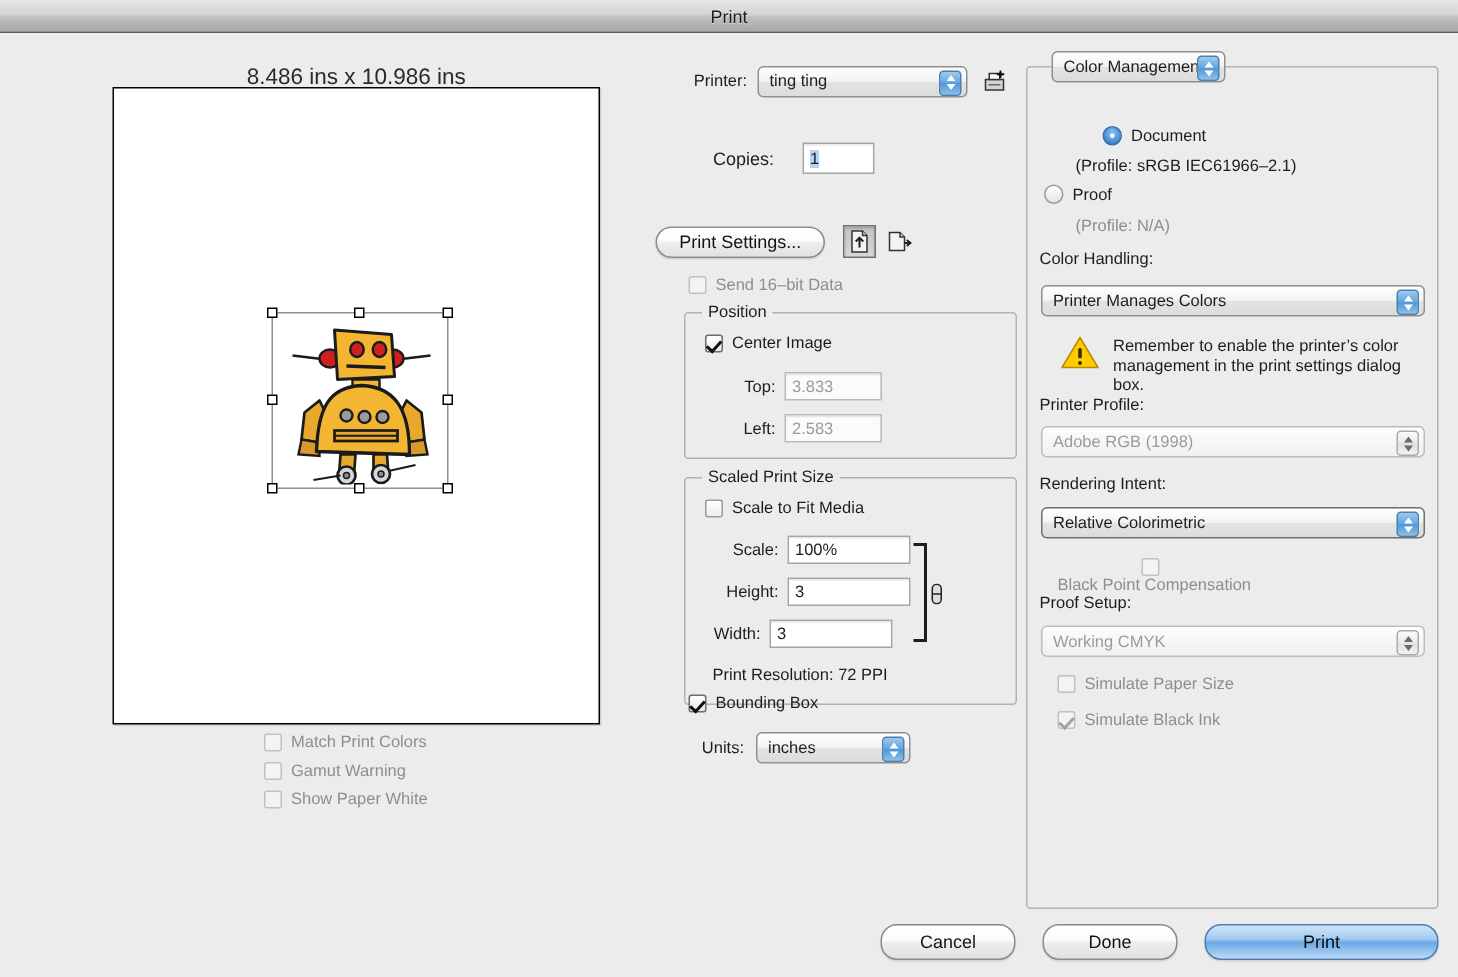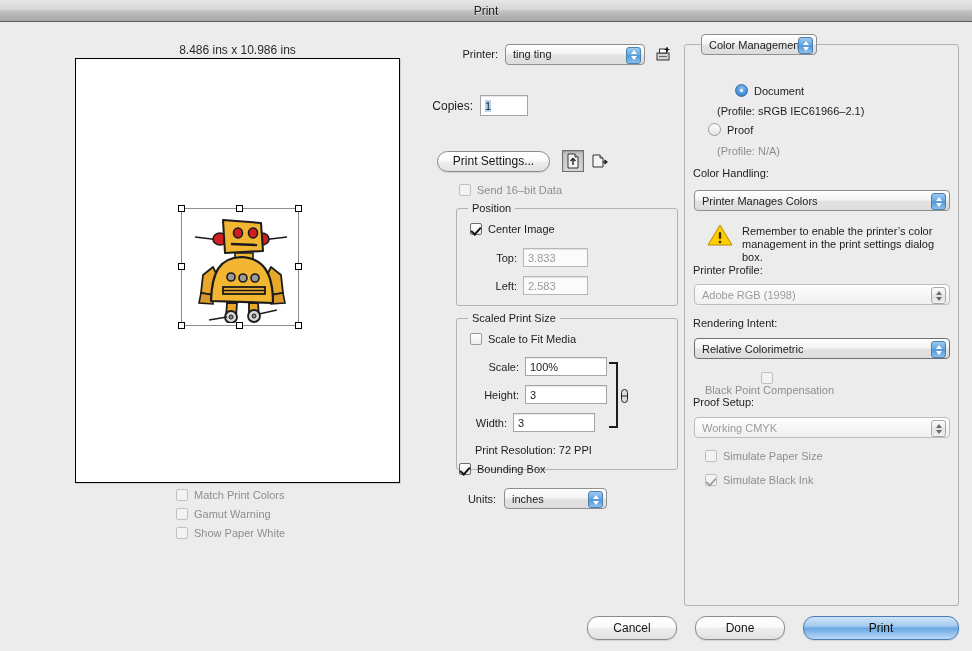--- a/index.html
+++ b/index.html
@@ -24,21 +24,21 @@
   }
 
   .content {
     position: absolute; left: 0; top: 23px; width: 972px; height: 628px;
     background: #ececec;
   }
 
   
   .preview-dims {
     position: absolute; left: 75px; top: 20px; width: 325px;
-    text-align: center; font-size: 12px; color: #2a2a2a;
+    text-align: center; font-size: 15px; color: #2a2a2a;
   }
   .page-sheet {
     position: absolute; left: 75px; top: 35px; width: 325px; height: 425px;
     background: #ffffff; border: 1px solid #000000;
     box-shadow: 1px 1px 0 rgba(0,0,0,.12);
   }
   .img-box {
     position: absolute; left: 105px; top: 149px; width: 118px; height: 118px;
     background: #ffffff; border: 1px solid #8d8d8d;
   }
@@ -273,21 +273,21 @@
       <svg width="18" height="16" viewBox="0 0 18 16">
         <rect x="2" y="7" width="12" height="7" fill="#d4d4d4" stroke="#333" stroke-width="1"></rect>
         <rect x="4.5" y="3" width="7" height="4" fill="#fff" stroke="#333" stroke-width="1"></rect>
         <rect x="4" y="10" width="8" height="1" fill="#666"></rect>
         <path d="M12 1 L12 6 M9.5 3.5 L14.5 3.5" stroke="#111" stroke-width="1.2"></path>
         <circle cx="12" cy="3.5" r="1.3" fill="#111"></circle>
       </svg>
     </span>
   </div>
 
-  <div class="row" style="position:absolute; left:425px; top:72px;">
+  <div class="row" style="position:absolute; left:468px; top:72px;gap:12px;">
     <span class="lbl" style="width:48px; text-align:right; font-size:12px;">Copies:</span>
     <div class="field" style="width:48px; margin-left:7px; height:21px;">
       <span class="sel">1</span>
     </div>
   </div>
 
   <div class="row" style="position:absolute; left:437px; top:127px;">
     <div class="btn" style="width:113px; height:21px; font-size:12px;">Print Settings...</div>
     <span class="icon-btn pressed" style="margin-left:12px;">
       <svg width="14" height="16" viewBox="0 0 14 16">
@@ -398,21 +398,21 @@
           <span class="arr-d"></span>
       </span>
     </div>
 
     <div class="row" style="position:absolute; left:11px; top:39px;padding-left:39px;">
       <div class="radio on"></div>
       <span class="lbl">Document</span>
     </div>
     <div class="lbl" style="position:absolute; left:32px; top:60px;">(Profile: sRGB IEC61966–2.1)</div>
 
-    <div class="row" style="position:absolute; left:23px; top:78px;">
+    <div class="row" style="position:absolute; left:11px; top:78px;">
       <div class="radio"></div>
       <span class="lbl">Proof</span>
     </div>
     <div class="lbl-dim" style="position:absolute; left:32px; top:100px;">(Profile: N/A)</div>
 
     <div class="lbl" style="position:absolute; left:8px; top:122px;">Color Handling:</div>
     <div class="popup" style="position:absolute; left:9px; top:145px; width:256px;">
       <span>Printer Manages Colors</span>
       <span class="stepper">
         <span class="arr-u"></span>

